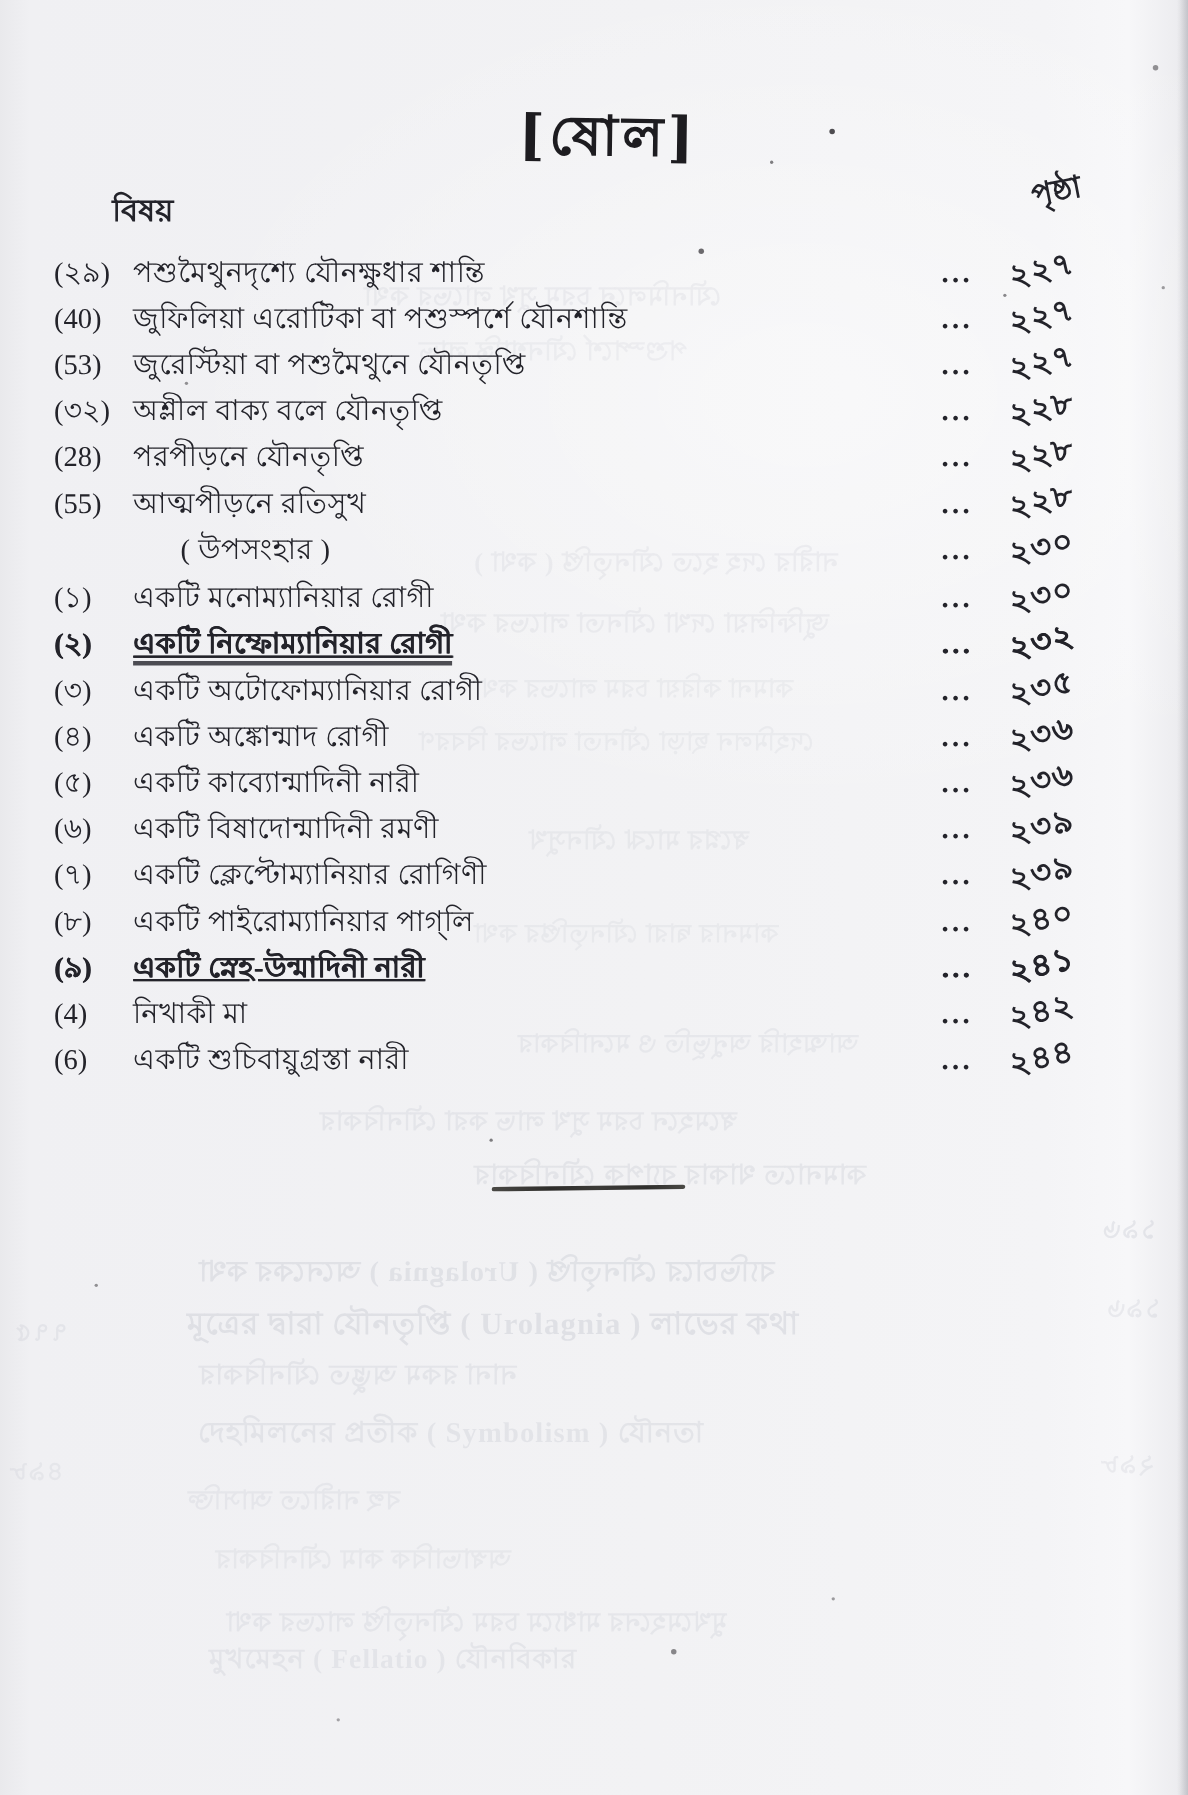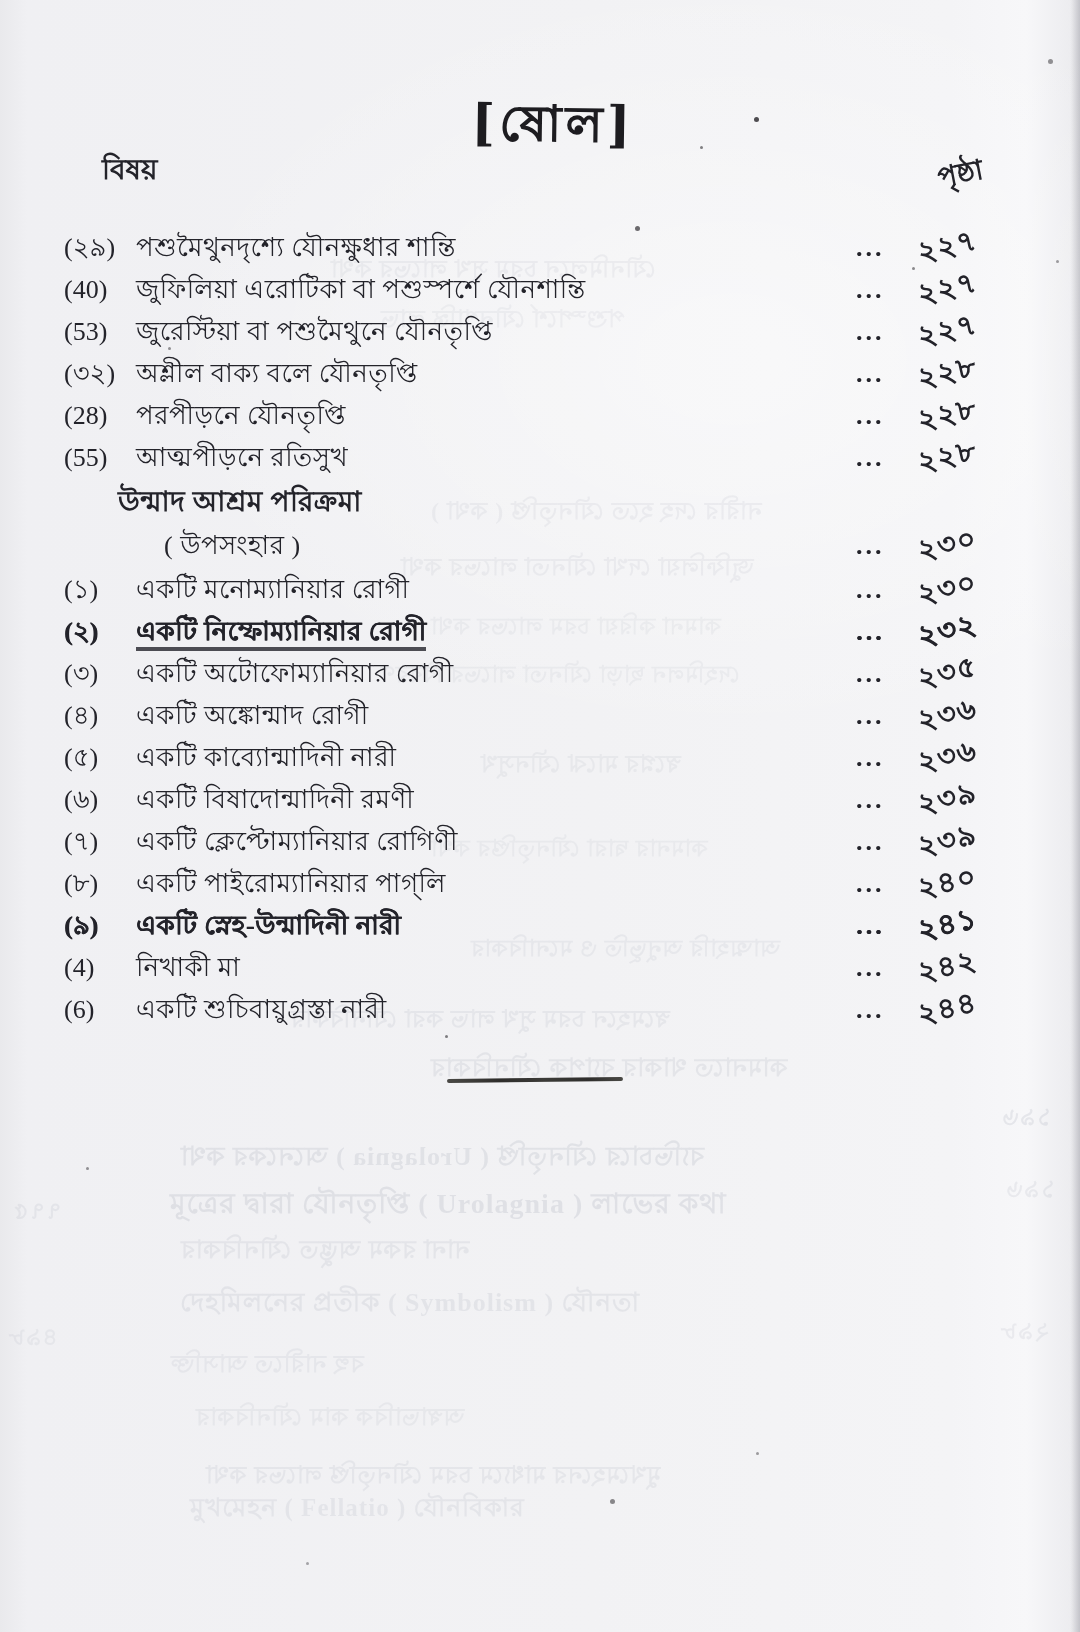--- a/index.html
+++ b/index.html
@@ -13,35 +13,35 @@
       #f2f2f4;
   }
   
   .hand-title {
     position:absolute; left:448px; top:86px; width:210px;
     font-family:"DejaVu Serif","Liberation Serif",serif;
     font-size:50px; font-weight:700; letter-spacing:4px; text-align:center;
     transform:rotate(.8deg); color:#1d1c20; white-space:nowrap;
   }
   .col-head { position:absolute; font-weight:700; }
-  .subject-head { left:102px; top:148px; font-size:28px; }
+  .subject-head { left:102px; top:170px; font-size:28px; }
   .page-head { left:938px; top:152px; font-size:28px; transform:rotate(-11deg); }
 
   .toc { position:absolute; left:0; top:228px; width:1080px; }
   .row { position:relative; height:42px; line-height:40px; white-space:nowrap;
-         padding-left:64px; font-size:26px; }
+         padding-left:49px; font-size:26px; }
   .row .num { display:inline-block; min-width:58px; margin-right:14px; }
   .row .title { letter-spacing:.5px; }
   .row .dots { position:absolute; left:856px; top:0; letter-spacing:3px; font-weight:700; }
   .row .page { position:absolute; left:898px; top:-2px; width:98px; text-align:center;
                font-weight:700; font-size:29px; letter-spacing:1px; transform:rotate(-13deg); }
   .row.type-section { padding-left:46px; height:46px; line-height:44px;
                       font-size:28px; font-weight:800; letter-spacing:.5px; }
   .row.type-sub { padding-left:92px; height:44px;font-family:Liberation Serif, serif; }
-  .row.heavy { font-weight:800; text-shadow:.5px 0 0 #23232a; }
+  .row.heavy { font-weight:800; text-shadow:.5px 0 0 #23232a;text-decoration:underline; }
   .row.underlined .title { border-bottom:4px solid rgba(35,35,42,.8); padding-bottom:1px; }
 
   .divider { position:absolute; left:447px; top:1078px; width:176px; height:4px;
              background:linear-gradient(90deg,#4a4945,#2e2d2b 30%,#3c3b38 55%,#2f2e2c 80%,#4a4945);
              border-radius:2px; transform:rotate(-.7deg); }
 
   
   .ghost-layer { position:absolute; inset:0; pointer-events:none; }
   .ghost { position:absolute; white-space:nowrap; color:#8f95a6; font-weight:700;
            filter:blur(.6px); letter-spacing:1px; }
@@ -157,25 +157,20 @@
         <span class="dots">...</span>
         <span class="page">২২৮</span>
       </div>
 
       <div class="row type-item">
         <span class="num">(55)</span><span class="title">আত্মপীড়নে রতিসুখ</span>
         <span class="dots">...</span>
         <span class="page">২২৮</span>
       </div>
 
-      <div class="row type-section">
-        <span class="num"></span><span class="title">উন্মাদ আশ্রম পরিক্রমা</span>
-        <span class="dots"></span>
-        <span class="page"></span>
-      </div>
 
       <div class="row type-sub">
         <span class="num"></span><span class="title">( উপসংহার )</span>
         <span class="dots">...</span>
         <span class="page">২৩০</span>
       </div>
 
       <div class="row type-item">
         <span class="num">(১)</span><span class="title">একটি মনোম্যানিয়ার রোগী</span>
         <span class="dots">...</span>

